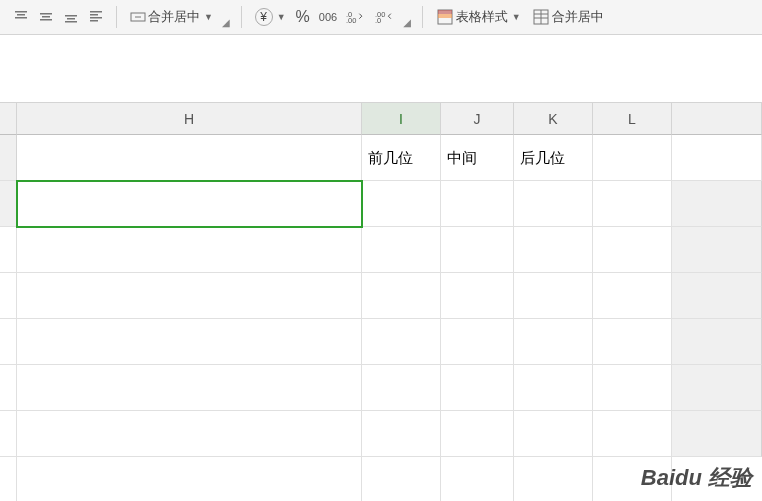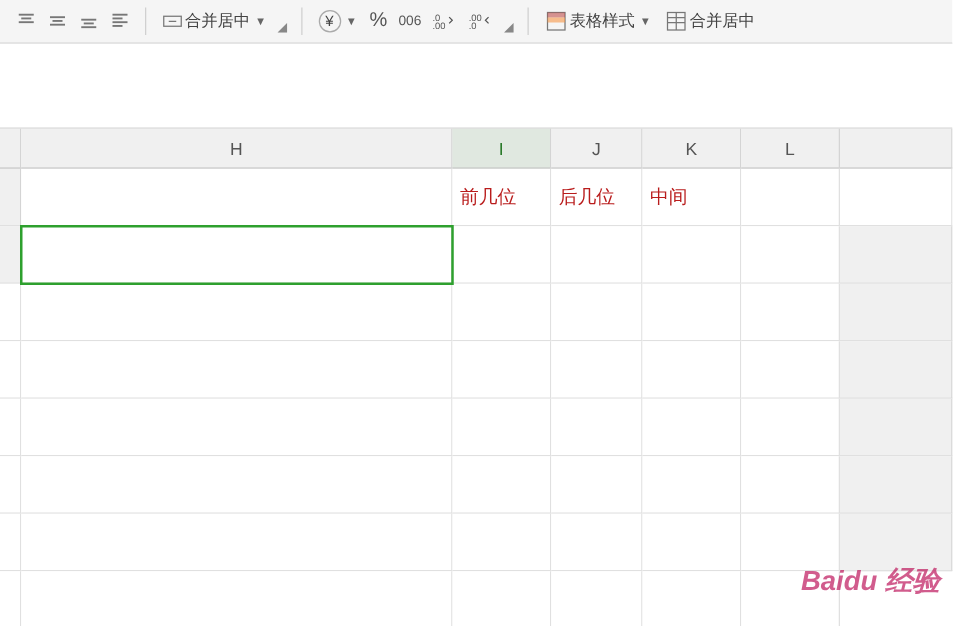--- a/index.html
+++ b/index.html
@@ -109,38 +109,38 @@
       border-bottom: 1px solid #e0e0e0;
       height: 46px;
     }
     .cell {
       border-right: 1px solid #e0e0e0;
       border-bottom: 1px solid #e0e0e0;
       height: 46px;
       line-height: 46px;
       padding: 0 6px;
       font-size: 15px;
-      color: #b91c1c;
+      color: #000000;
       overflow: hidden;
       white-space: nowrap;
       background: #fff;
     }
     .cell.selected {
       outline: 2px solid #2ea02e;
       outline-offset: -1px;
       z-index: 2;
       position: relative;
     }
     
     
     .watermark {
       position: absolute;
       right: 10px;
-      bottom: 21px;
-      color: #be185d;
+      bottom: 8px;
+      color: #000000;
       font-size: 12px;
       text-align: left;
       opacity: 0.7;
       pointer-events: none;
     }
     .watermark .big {
       font-size: 22px;
       font-weight: bold;
       font-style: italic;
     }
@@ -259,22 +259,22 @@
   <div class="col-header">H</div>
   <div class="col-header active">I</div>
   <div class="col-header">J</div>
   <div class="col-header">K</div>
   <div class="col-header">L</div>
   <div class="col-header"></div>
 
   <div class="row-header"></div>
   <div class="cell"></div>
   <div class="cell">前几位</div>
+  <div class="cell">中间</div>
   <div class="cell">后几位</div>
-  <div class="cell">中间</div>
   <div class="cell"></div>
   <div class="cell"></div>
 
   <div class="row-header"></div>
   <div class="cell selected"></div>
   <div class="cell"></div>
   <div class="cell"></div>
   <div class="cell"></div>
   <div class="cell"></div>
 

